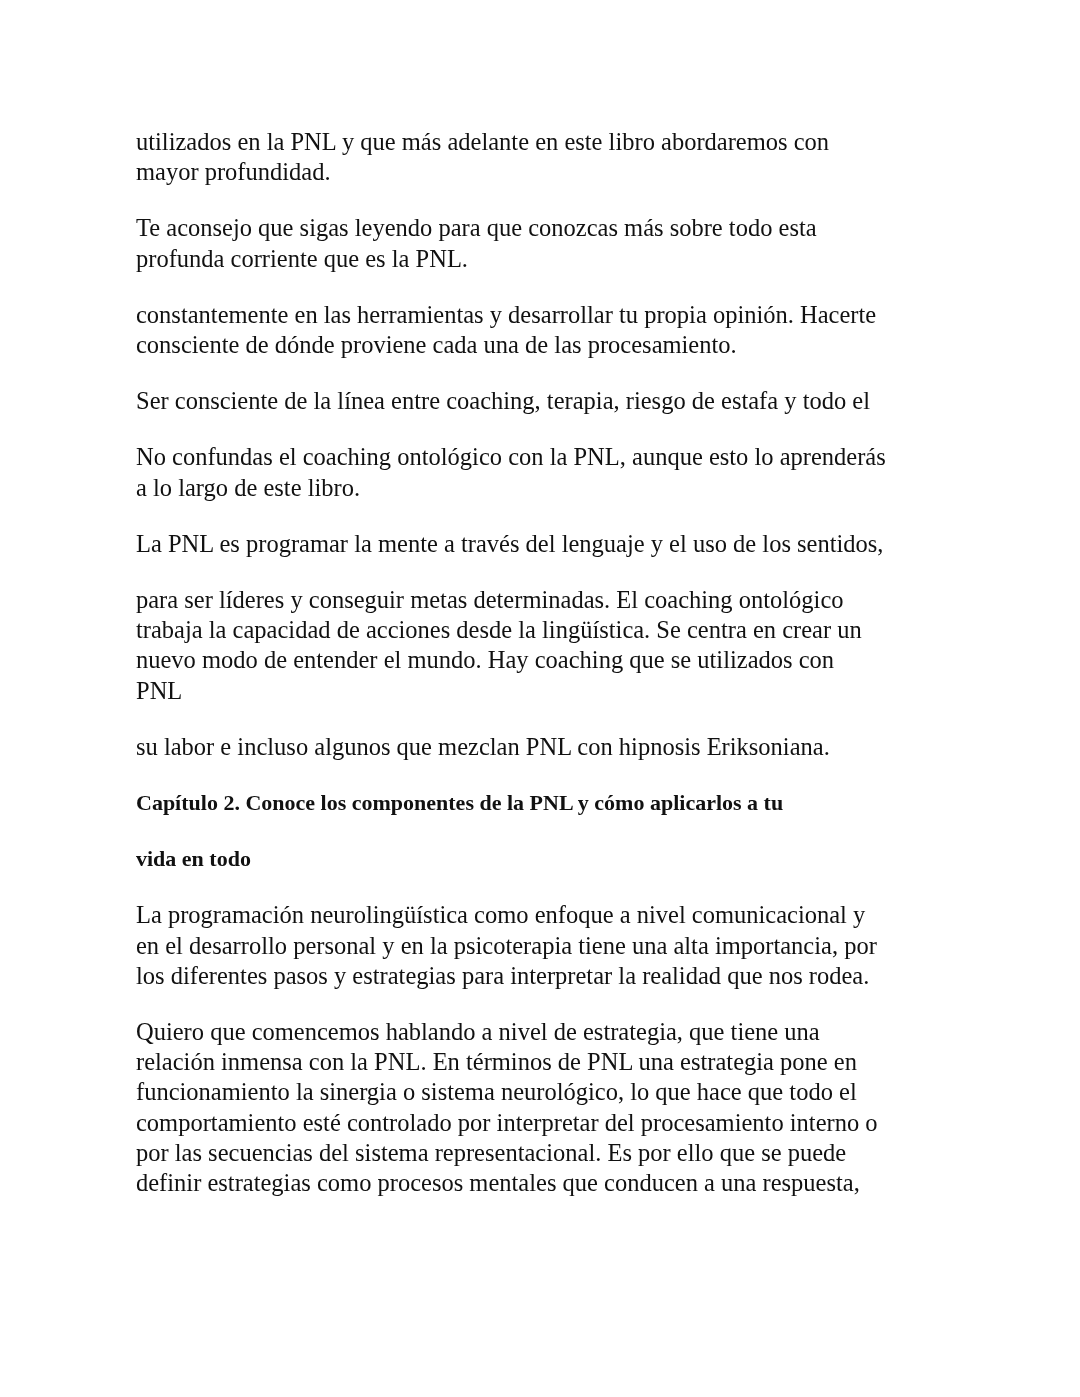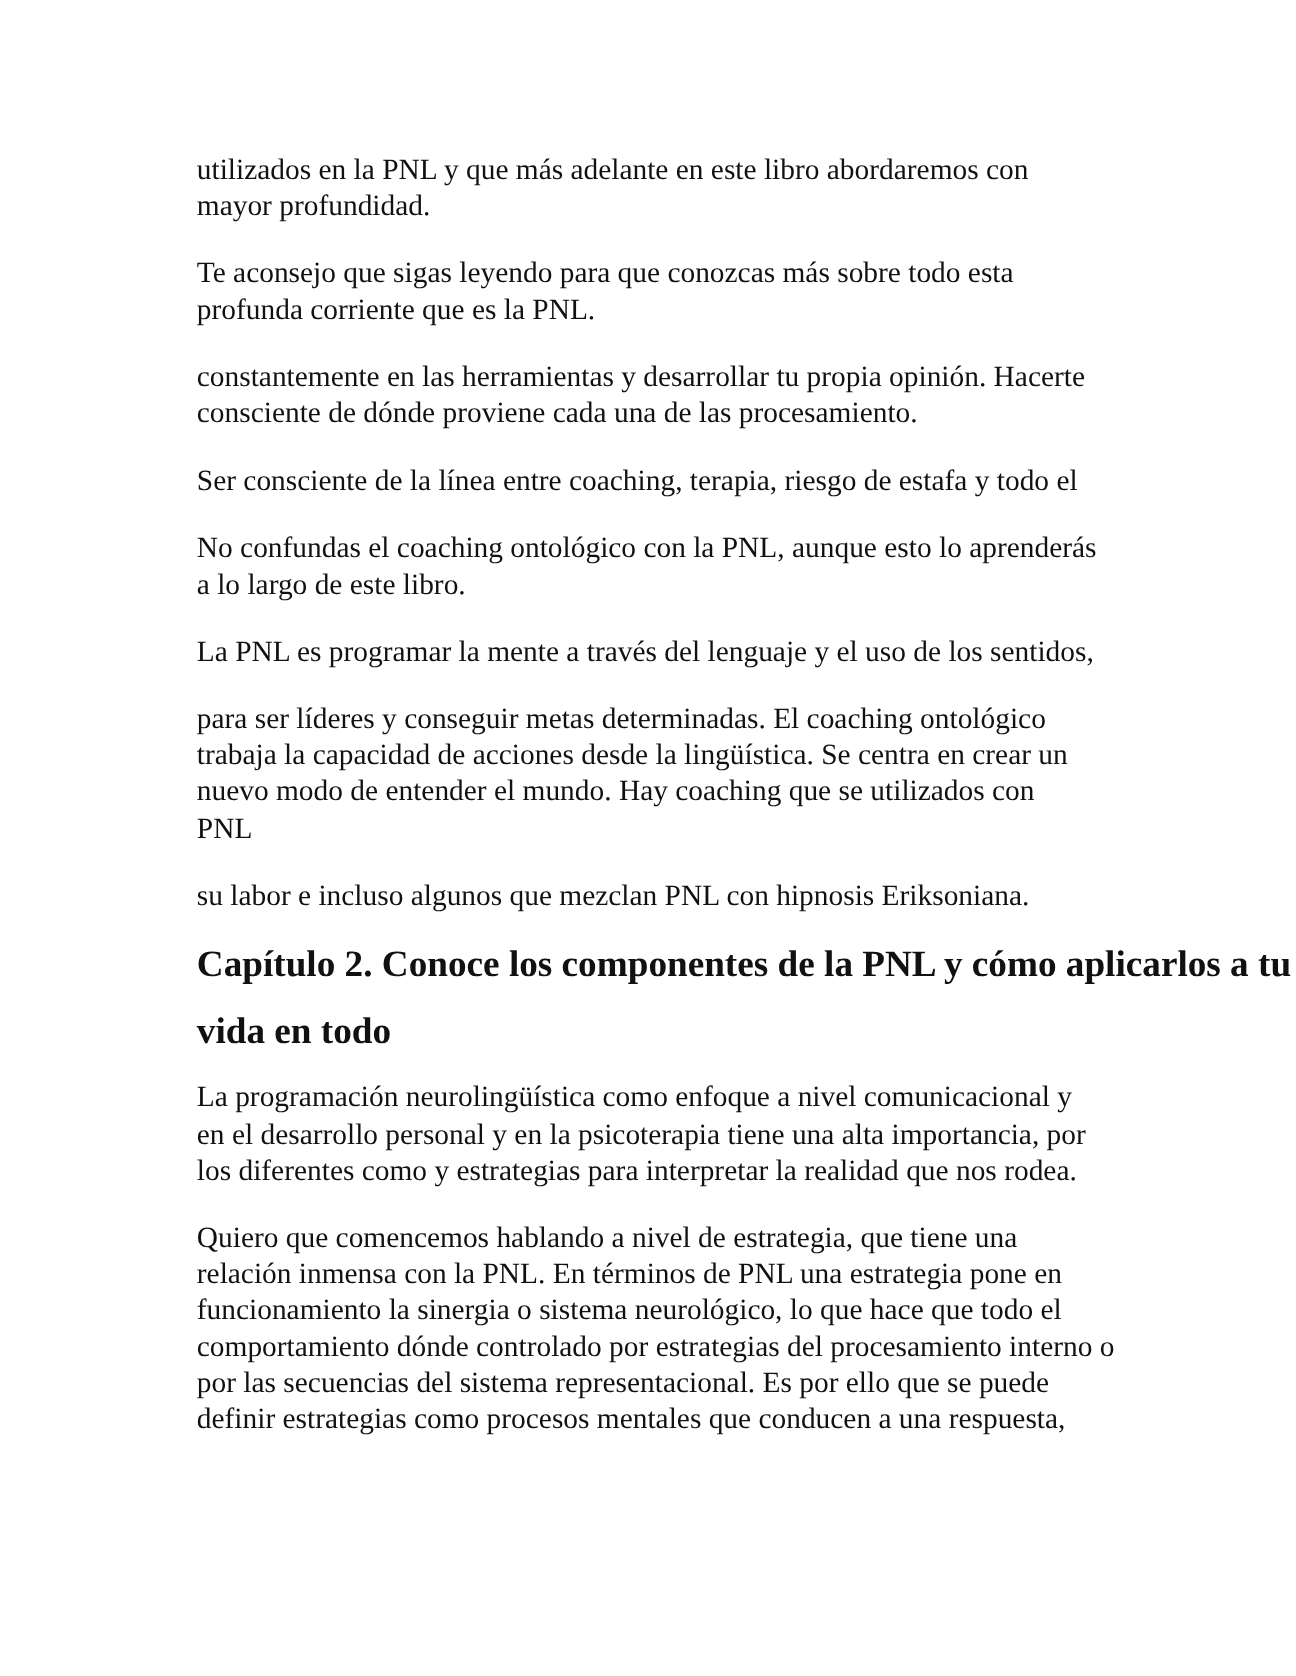--- a/index.html
+++ b/index.html
@@ -13,35 +13,34 @@
       position: relative;
       overflow: hidden;
       font-family: "Liberation Serif", "DejaVu Serif", serif;
       color: #111111;
     }
     .page {
       position: absolute;
       left: 136px;
       top: 127px;
       width: 820px;
-      margin-left: 28px;
     }
     .para {
       margin: 0 0 26px 0;
       font-size: 24.5px;
       line-height: 30.2px;
     }
     .line {
       display: block;
       white-space: nowrap;
     }
     .heading {
       font-weight: bold;
       margin: 0 0 26px 0;
-      font-size: 31px;
+      font-size: 22px;
       line-height: 30.2px;
     }
   </style>
 </head>
 <body>
 
 <div class="page">
 
   <p class="para">
     <span class="line">utilizados en la PNL y que más adelante en este libro abordaremos con</span>
@@ -85,25 +84,25 @@
   <h2 class="heading">
     <span class="line">Capítulo 2. Conoce los componentes de la PNL y cómo aplicarlos a tu</span>
   </h2>
   <h2 class="heading">
     <span class="line">vida en todo</span>
   </h2>
 
   <p class="para">
     <span class="line">La programación neurolingüística como enfoque a nivel comunicacional y</span>
     <span class="line">en el desarrollo personal y en la psicoterapia tiene una alta importancia, por</span>
-    <span class="line">los diferentes como y estrategias para interpretar la realidad que nos rodea.</span>
+    <span class="line">los diferentes pasos y estrategias para interpretar la realidad que nos rodea.</span>
   </p>
 
   <p class="para">
     <span class="line">Quiero que comencemos hablando a nivel de estrategia, que tiene una</span>
     <span class="line">relación inmensa con la PNL. En términos de PNL una estrategia pone en</span>
     <span class="line">funcionamiento la sinergia o sistema neurológico, lo que hace que todo el</span>
-    <span class="line">comportamiento dónde controlado por estrategias del procesamiento interno o</span>
+    <span class="line">comportamiento esté controlado por interpretar del procesamiento interno o</span>
     <span class="line">por las secuencias del sistema representacional. Es por ello que se puede</span>
     <span class="line">definir estrategias como procesos mentales que conducen a una respuesta,</span>
   </p>
 
 </div>
 
 </body></html>

